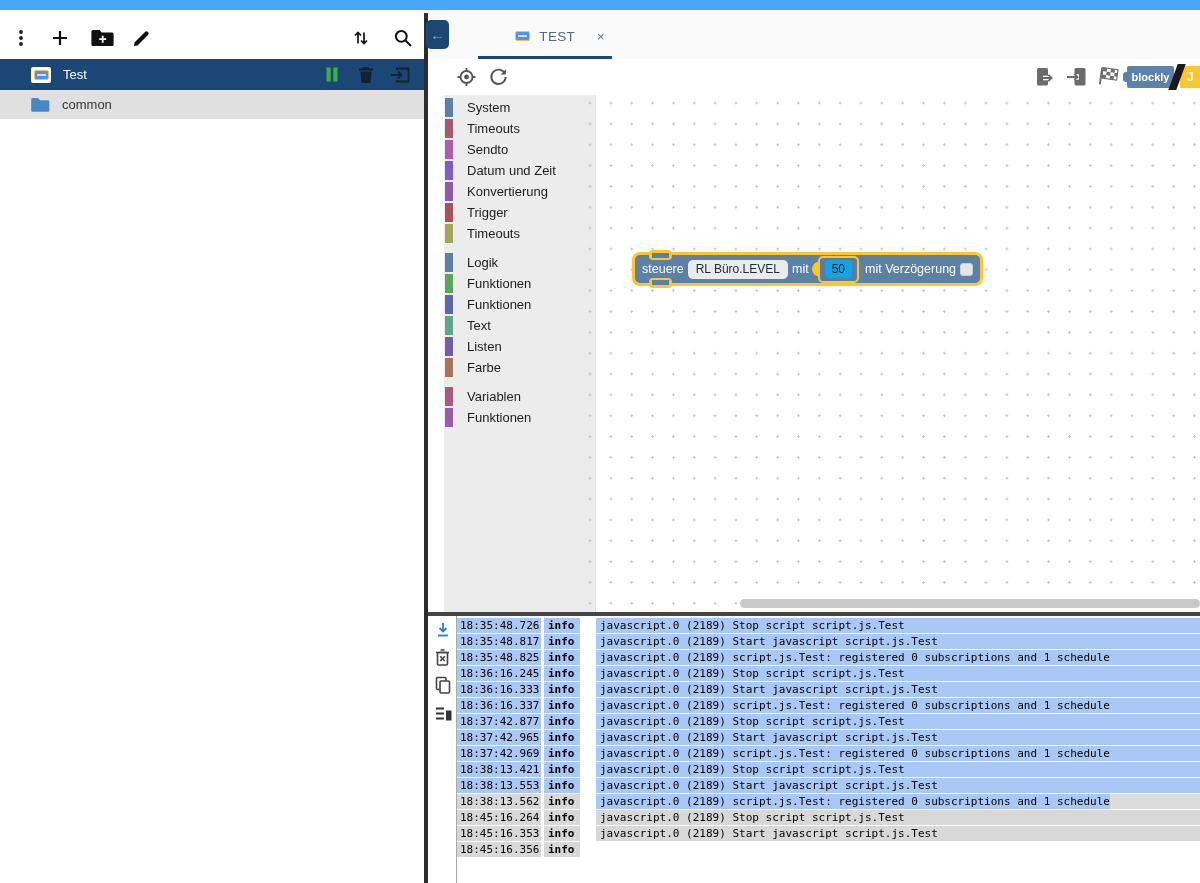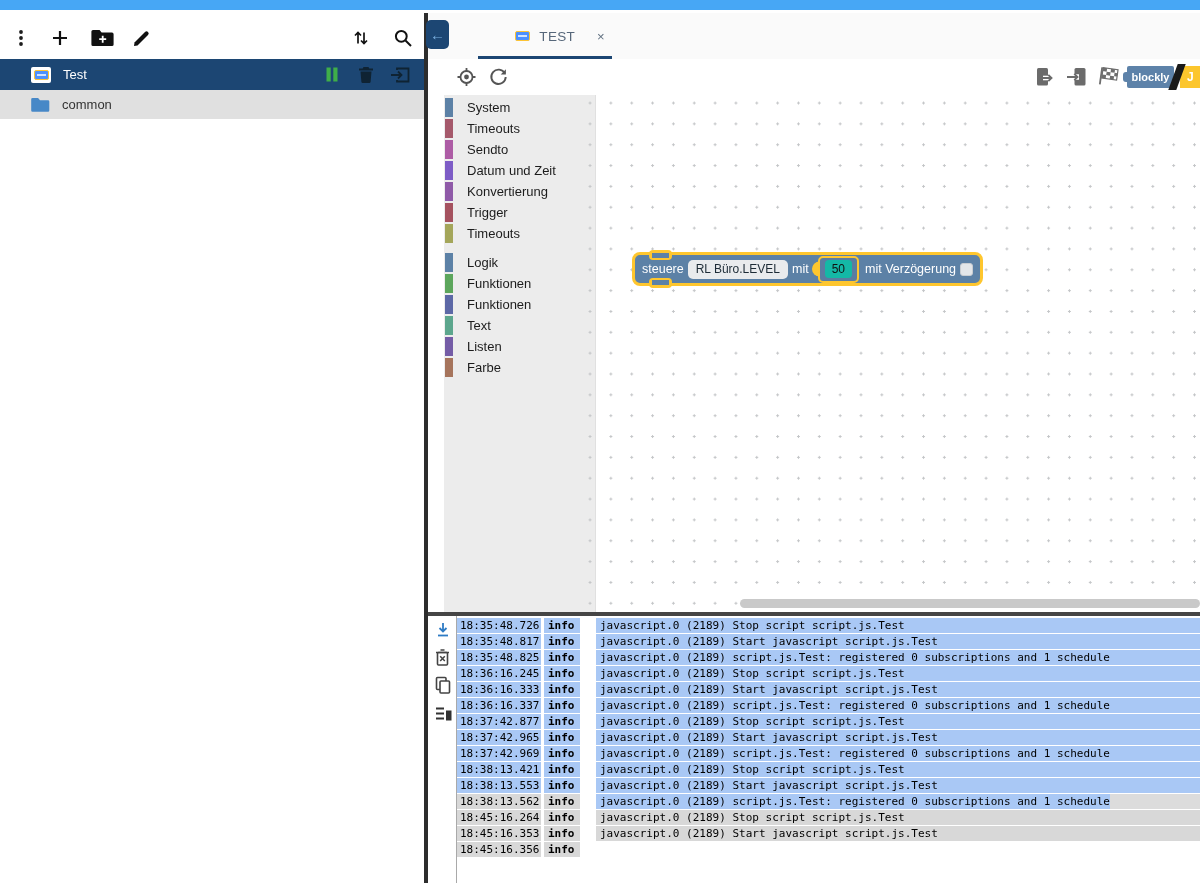--- a/index.html
+++ b/index.html
@@ -62,21 +62,21 @@
 .bump { position:absolute; left:14px; width:23px; height:10px; background:#fec62e; border-radius:4px; }
 .bump-top { top:-5px; }
 .bump-bot { bottom:-5px; }
 .bump i { position:absolute; left:3px; right:3px; background:#5c81a6; display:block; }
 .bump-top i { top:3px; height:5px; }
 .bump-bot i { bottom:3px; height:5px; }
 .blk-text { color:#fff; font-size:12.5px; white-space:nowrap; }
 .blk-field { background:#e9ebed; color:#1d2b36; border-radius:5px; height:19px; display:flex; align-items:center; padding:0 8px; font-size:12px; white-space:nowrap; }
 .blk-value { position:relative; background:#5b7ca0; border:2.5px solid #fec62e; border-radius:5px; height:27px; display:flex; align-items:center; padding:0 5px; margin:0 2px 0 5px; }
 .blk-value::before { content:""; position:absolute; left:-8px; top:50%; transform:translateY(-50%); width:8px; height:15px; background:#fec62e; border-radius:8px 0 0 8px; }
-.blk-num { background:#14b8a6; color:#111; border-radius:4px; height:18px; display:flex; align-items:center; padding:0 7px; font-size:12px; }
+.blk-num { background:#0ea5e9; color:#111; border-radius:4px; height:18px; display:flex; align-items:center; padding:0 7px; font-size:12px; }
 .blk-check { width:13px; height:13px; background:#e3e6e9; border-radius:3px; border:1px solid #c9cdd1; cursor:pointer; }
 
 
 .log-split { position:absolute; left:0; top:602px; width:772px; height:4px; background:#454545; }
 
 
 .log { position:absolute; left:0; top:606px; width:772px; height:267px; background:#fff; }
 .log-gutter { position:absolute; left:0; top:0; width:28px; height:100%; }
 .log-gutter .ic { position:absolute; left:7px; cursor:pointer; }
 .log-rows { position:absolute; left:28px; top:0; right:0; height:100%; border-left:1px solid #a9a9a9; padding-top:2px; font-family:"DejaVu Sans Mono","Liberation Mono",monospace; font-size:11px; }
@@ -298,20 +298,30 @@
               <span class="tb-swatch" style="background: rgb(92, 166, 141);"></span>
               <span class="tb-label">Text</span>
             </div>
             <div class="tb-row">
               <span class="tb-swatch" style="background: rgb(116, 92, 166);"></span>
               <span class="tb-label">Listen</span>
             </div>
             <div class="tb-row">
               <span class="tb-swatch" style="background: rgb(166, 116, 92);"></span>
               <span class="tb-label">Farbe</span>
+            </div>
+          </div>
+          <div class="tb-group">
+            <div class="tb-row">
+              <span class="tb-swatch" style="background: rgb(166, 92, 129);"></span>
+              <span class="tb-label">Variablen</span>
+            </div>
+            <div class="tb-row">
+              <span class="tb-swatch" style="background: rgb(154, 92, 166);"></span>
+              <span class="tb-label">Funktionen</span>
             </div>
           </div>
         </div>
       <div class="canvas">
         <div class="block-wrap">
           <div class="block">
             <span class="bump bump-top">
                 <i></i>
               </span>
             <span class="bump bump-bot">

